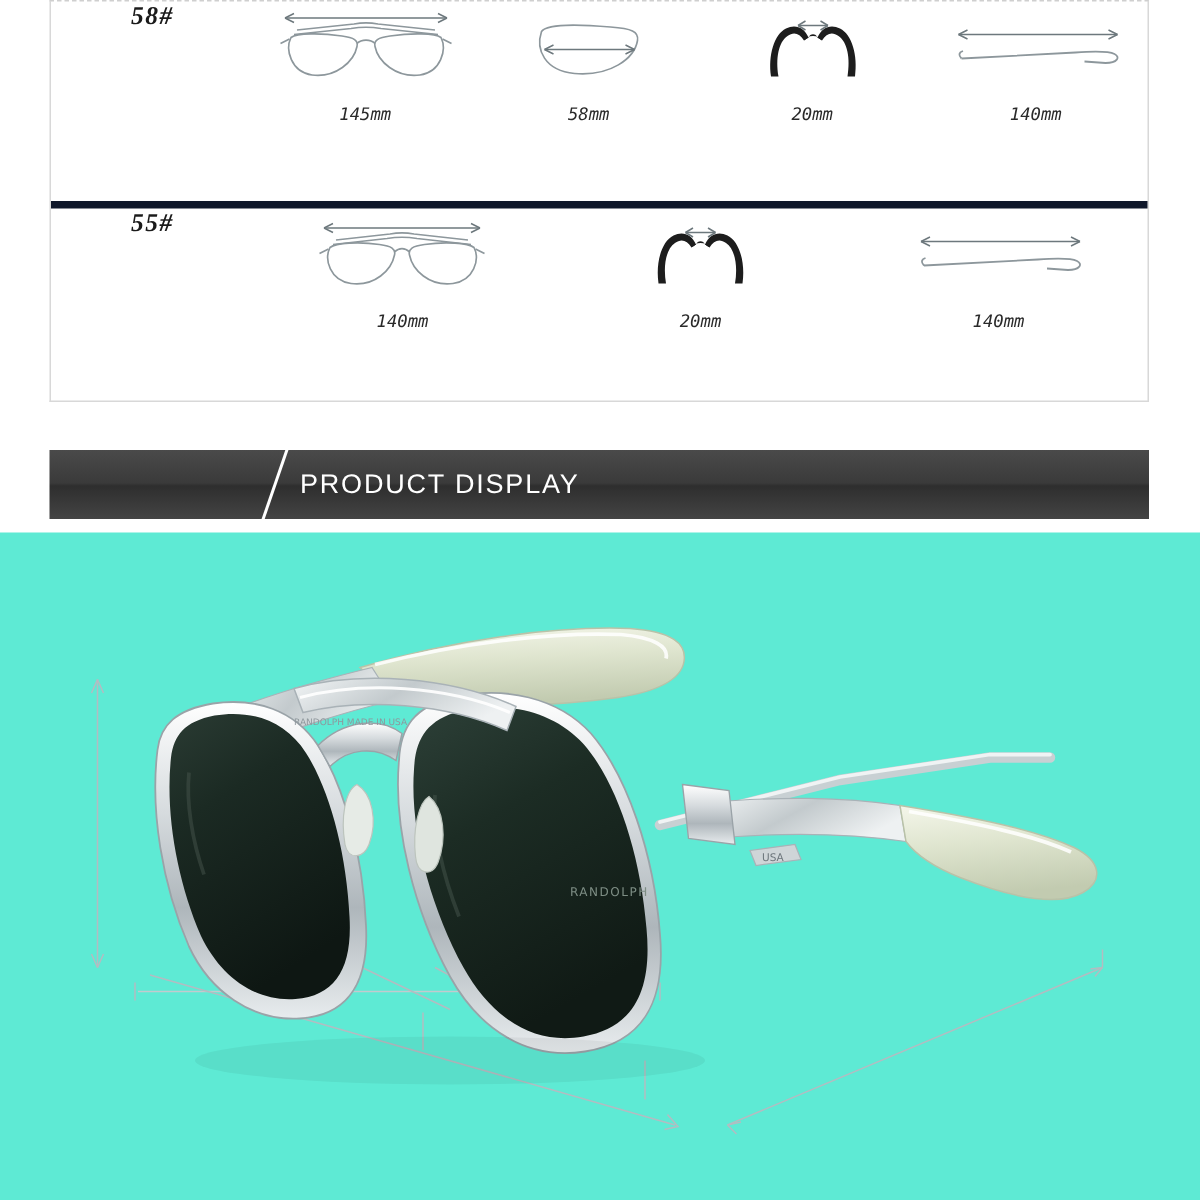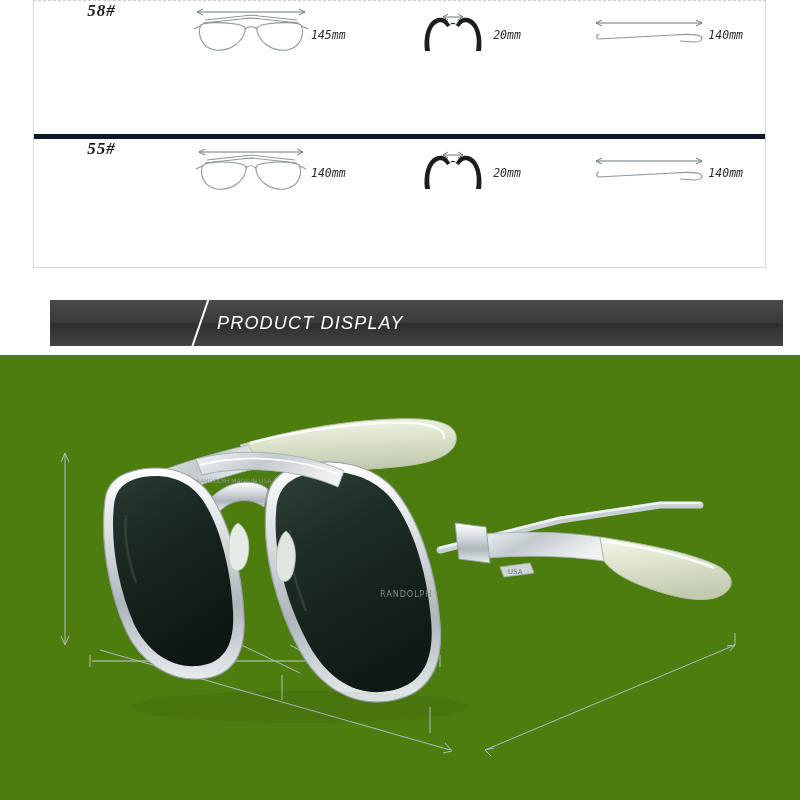--- a/index.html
+++ b/index.html
@@ -47,48 +47,47 @@
     font-family: "Liberation Serif", serif;
   }
   .spec-cells {
     flex: 1;
     display: flex;
     align-items: center;
   }
   .spec-cell {
     flex: 1;
     display: flex;
-    flex-direction: row;
+    flex-direction: column;
     align-items: center;
     justify-content: center;
   }
   .spec-fig {
     height: 62px;
     display: flex;
     align-items: center;
     justify-content: center;
   }
   .spec-cell .cap {
     font-size: 11.5px;
     color: #2a2a2a;
     margin-top: 6px;
     font-family: "DejaVu Sans Mono", monospace;
     letter-spacing: 0px;
   }
 
   
   .banner {
     position: absolute;
-    left: 50px;
+    left: 33px;
     top: 300px;
     width: 733px;
     height: 46px;
     background: linear-gradient(180deg, #4a4a4a 0%, #3a3a3a 48%, #2e2e2e 52%, #444444 100%);
     overflow: hidden;
-    font-style: italic;
   }
   .banner-slash {
     position: absolute;
     left: 149px;
     top: -4px;
     width: 2px;
     height: 56px;
     background: #ffffff;
     transform: rotate(19deg);
     transform-origin: center;
@@ -104,21 +103,21 @@
     font-family: "Liberation Sans", sans-serif;
   }
 
   
   .product-area {
     position: absolute;
     left: 0;
     top: 355px;
     width: 800px;
     height: 445px;
-    background: #4d7c0f;
+    background: #5eead4;
     text-align: center;
   }
   .product-svg { display: block; }
 </style>
 </head>
 <body>
 
 <div class="spec-table">
 
   <div class="spec-row">
@@ -140,20 +139,35 @@
             <g stroke="#6d787d" stroke-width="1" fill="none">
               <path d="M6 9 L114 9"></path>
               <path d="M6 9 L12 6 M6 9 L12 12"></path>
               <path d="M114 9 L108 6 M114 9 L108 12"></path>
             </g>
           </svg>
         </div>
         <div class="cap">145mm</div>
       </div>
 
+      <div class="spec-cell">
+        <div class="spec-fig">
+          <svg width="80" height="58" viewBox="0 0 80 58">
+            <g fill="none" stroke="#8d979c" stroke-width="1.1">
+              <path d="M8 18 C4 30 10 44 30 46 C54 48 70 36 72 24 C73 18 68 16 54 15 C32 13 11 13 8 18 Z"></path>
+            </g>
+            <g stroke="#6d787d" stroke-width="1" fill="none">
+              <path d="M10 30 L70 30"></path>
+              <path d="M10 30 L16 27 M10 30 L16 33"></path>
+              <path d="M70 30 L64 27 M70 30 L64 33"></path>
+            </g>
+          </svg>
+        </div>
+        <div class="cap">58mm</div>
+      </div>
 
 
       <div class="spec-cell">
         <div class="spec-fig">
           <svg width="80" height="58" viewBox="0 0 80 58">
             <g fill="#1d1d1d">
               <path d="M12 48 C10 34 14 20 22 16 C28 13 34 15 37 22 L34 24 C31 19 27 18 23 21 C17 25 15 36 17 48 Z"></path>
               <path d="M68 48 C70 34 66 20 58 16 C52 13 46 15 43 22 L46 24 C49 19 53 18 57 21 C63 25 65 36 63 48 Z"></path>
               <path d="M37 22 C38 19 42 19 43 22 L46 24 C44 20 36 20 34 24 Z"></path>
             </g>

